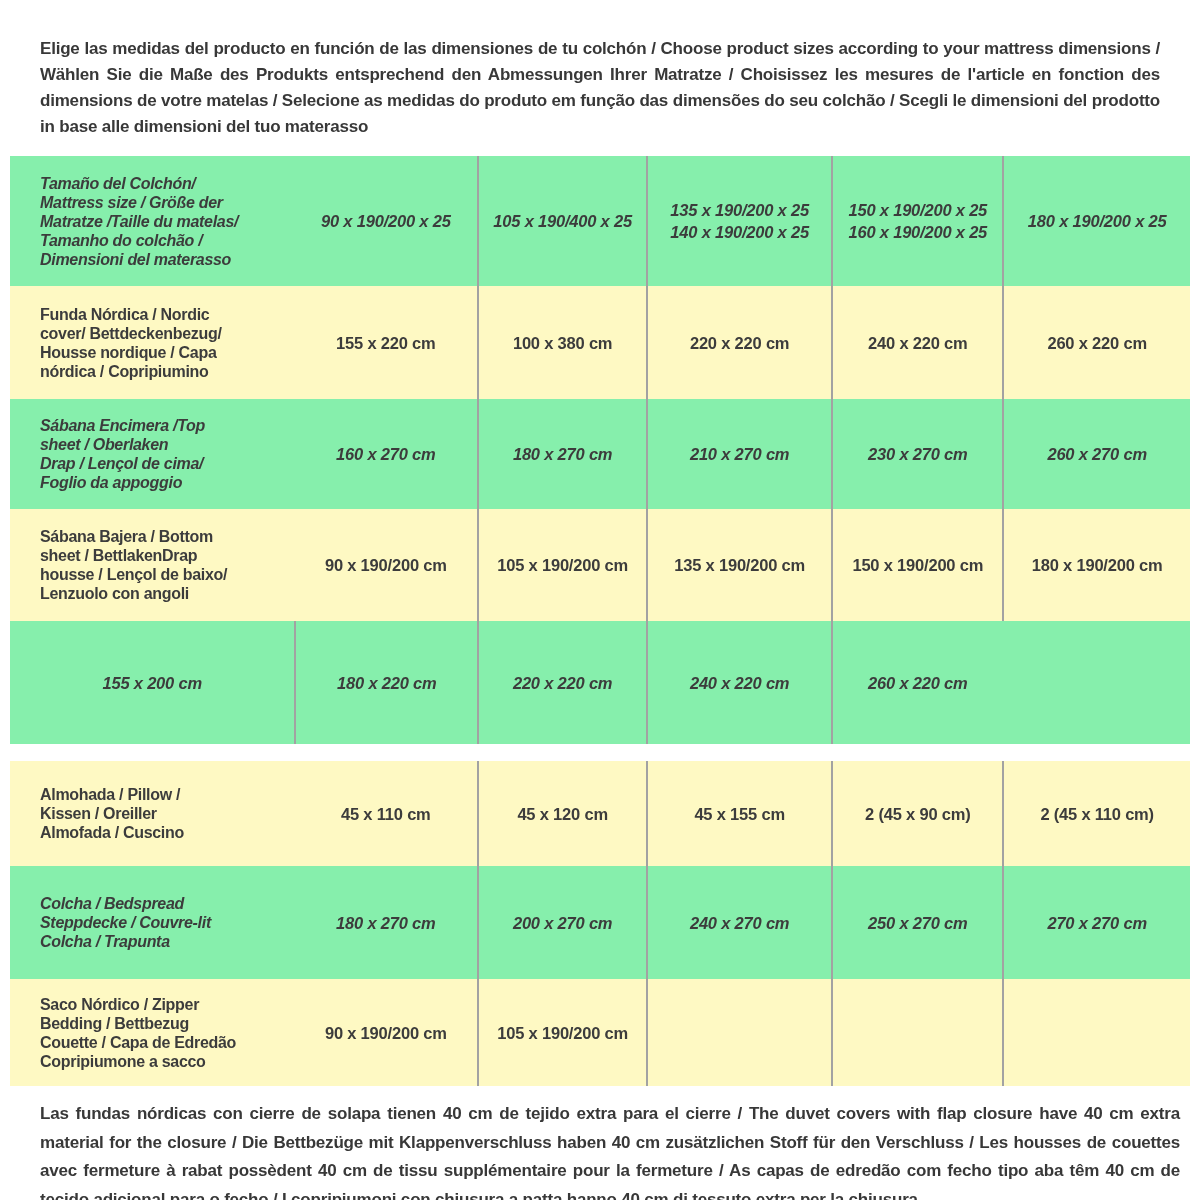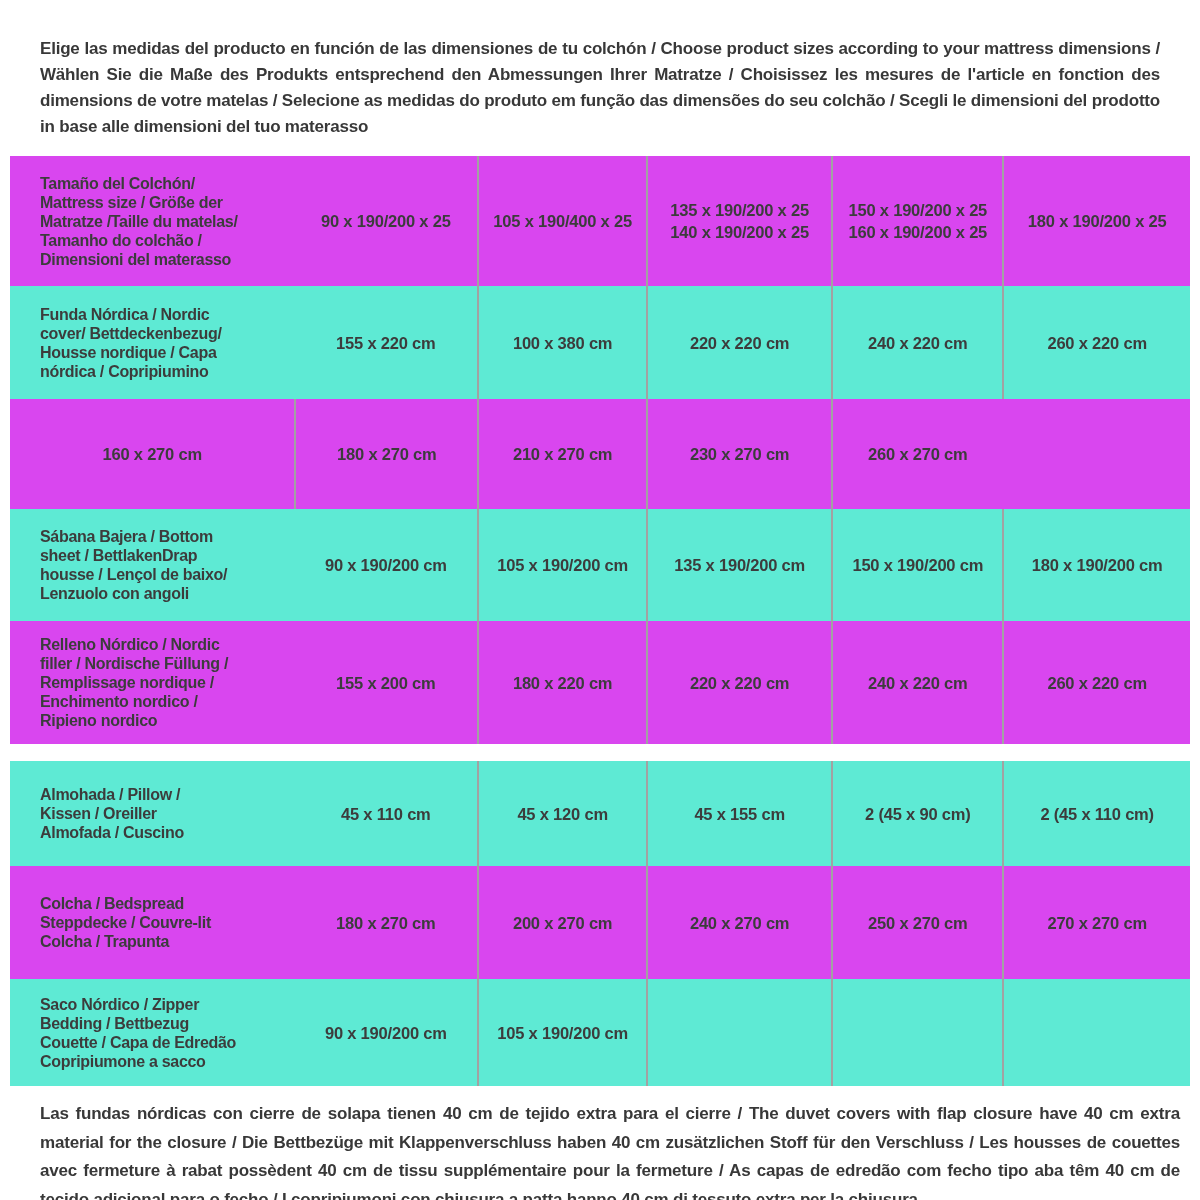--- a/index.html
+++ b/index.html
@@ -23,22 +23,22 @@
     text-align: justify;
     color: #383838;
   }
   .size-table {
     margin: 16px 10px 0 10px;
   }
   .tr {
     display: grid;
     grid-template-columns: 24.1% 15.5% 14.3% 15.7% 14.5% 15.9%;
   }
-  .tr.shade { background: #d946ef; }
-  .tr.plain { background: #5eead4; }
+  .tr.shade { background: #86efac; font-style: italic; }
+  .tr.plain { background: #fef9c3; }
   .rh-header { height: 130px; }
   .rh0 { height: 113px; }
   .rh1 { height: 110px; }
   .rh2 { height: 112px; }
   .rh3 { height: 123px; }
   .rh4 { height: 105px; margin-top: 17px; }
   .rh5 { height: 113px; }
   .rh6 { height: 107px; }
   .td {
     display: flex;
@@ -103,45 +103,44 @@
 Housse nordique  / Capa
 nórdica / Copripiumino</div>
       <div class="td">155 x 220 cm</div>
       <div class="td divider">100 x 380 cm</div>
       <div class="td divider">220 x 220 cm</div>
       <div class="td divider">240 x 220 cm</div>
       <div class="td divider">260 x 220 cm</div>
     </div>
 
     <div class="tr shade rh1">
+      <div class="td label">Sábana Encimera /Top
+sheet / Oberlaken
+Drap / Lençol de cima/
+Foglio da appoggio</div>
       <div class="td">160 x 270 cm</div>
       <div class="td divider">180 x 270 cm</div>
       <div class="td divider">210 x 270 cm</div>
       <div class="td divider">230 x 270 cm</div>
       <div class="td divider">260 x 270 cm</div>
     </div>
 
     <div class="tr plain rh2">
       <div class="td label">Sábana Bajera / Bottom
 sheet / BettlakenDrap
 housse / Lençol de baixo/
 Lenzuolo con angoli</div>
       <div class="td">90 x 190/200 cm</div>
       <div class="td divider">105 x 190/200 cm</div>
       <div class="td divider">135 x 190/200 cm</div>
       <div class="td divider">150 x 190/200 cm</div>
       <div class="td divider">180 x 190/200 cm</div>
     </div>
 
     <div class="tr shade rh3">
-      <div class="td label">Relleno Nórdico / Nordic
-filler / Nordische Füllung /
-Remplissage nordique /
-Enchimento nordico /
-Ripieno nordico</div>
       <div class="td">155 x 200 cm</div>
       <div class="td divider">180 x 220 cm</div>
       <div class="td divider">220 x 220 cm</div>
       <div class="td divider">240 x 220 cm</div>
       <div class="td divider">260 x 220 cm</div>
     </div>
 
     <div class="tr plain rh4">
       <div class="td label">Almohada  / Pillow /
 Kissen / Oreiller

